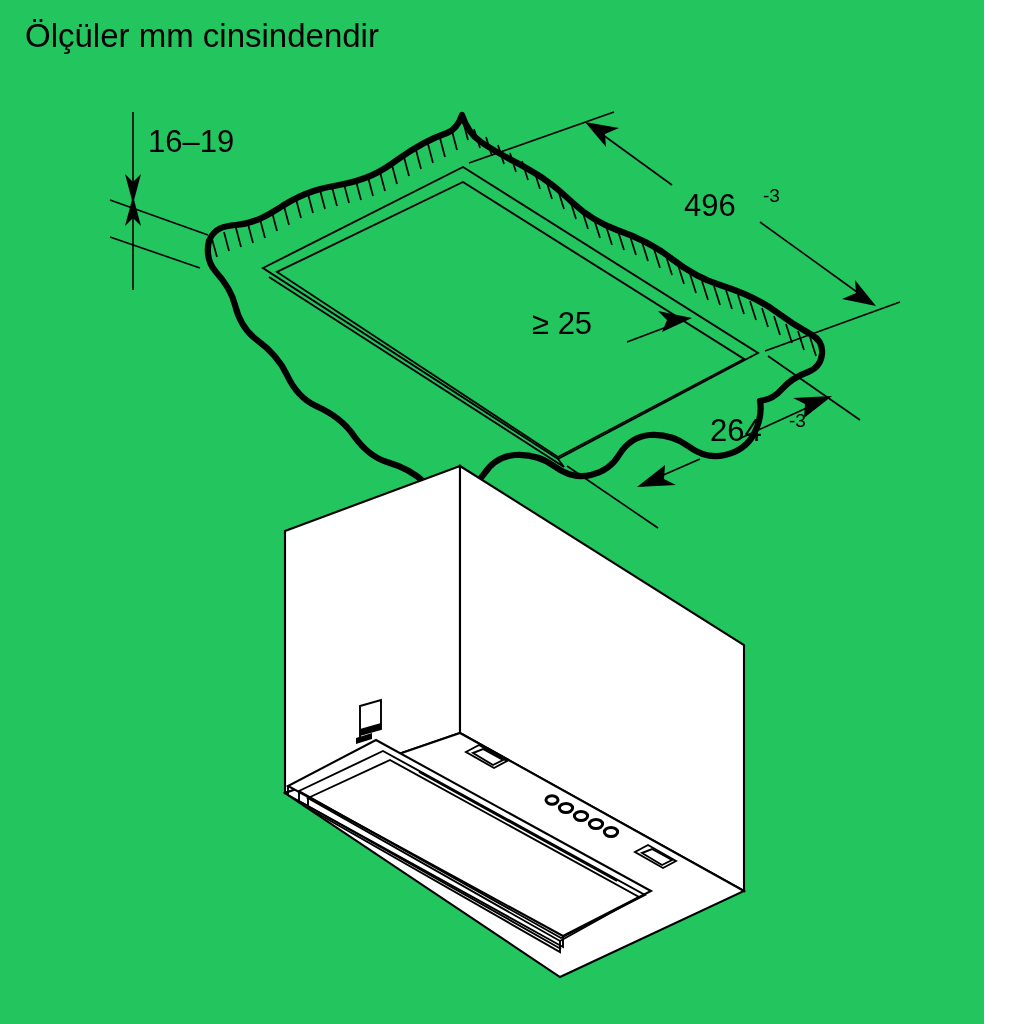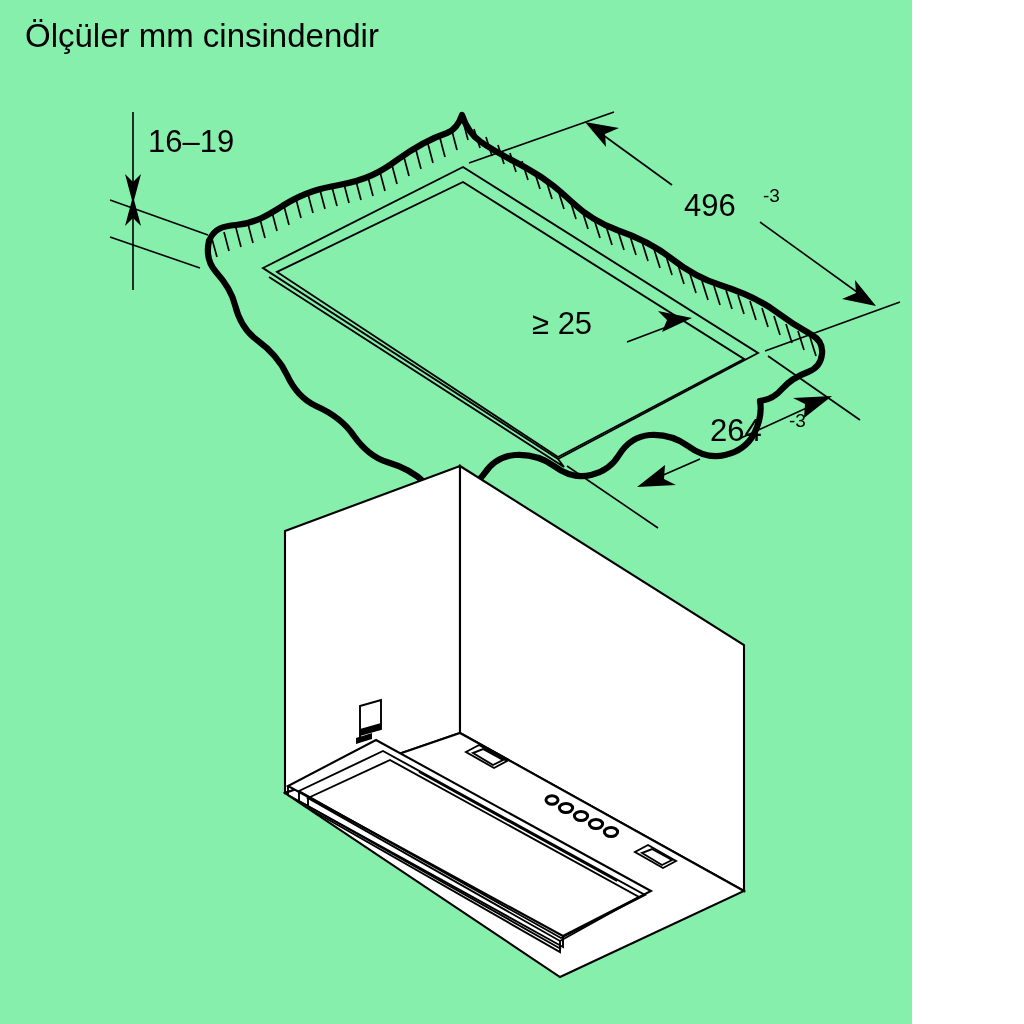--- a/index.html
+++ b/index.html
@@ -10,23 +10,23 @@
   }
   body {
     width: 1024px;
     height: 1024px;
     overflow: hidden;
     font-family: "Liberation Sans", sans-serif;
     color: #000000;
   }
   #sheet {
     position: relative;
-    width: 912px;
+    width: 984px;
     height: 1024px;
-    background: #86efac;
+    background: #22c55e;
   }
   #drawing {
     position: absolute;
     left: 0;
     top: 0;
     width: 1024px;
     height: 1024px;
     display: block;
   }
   .ttl {

